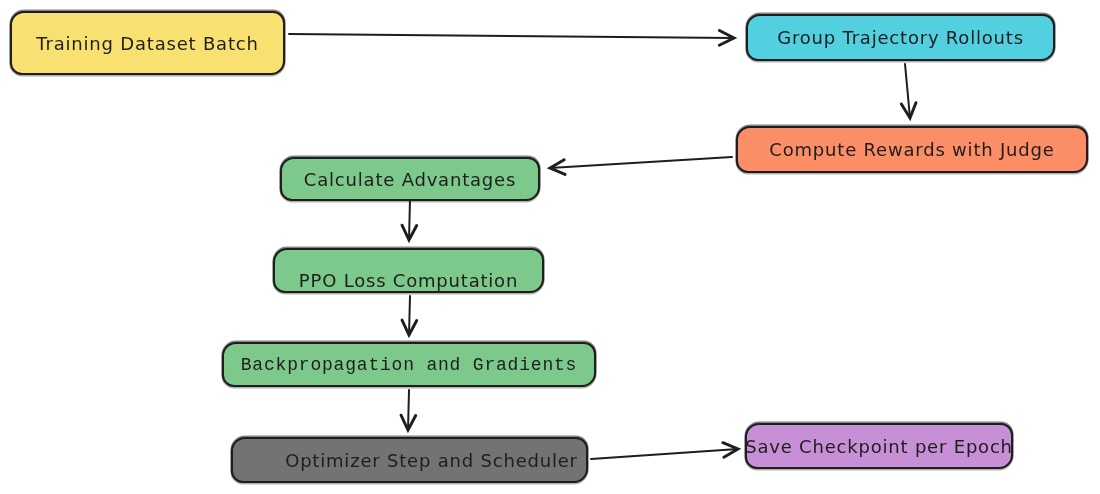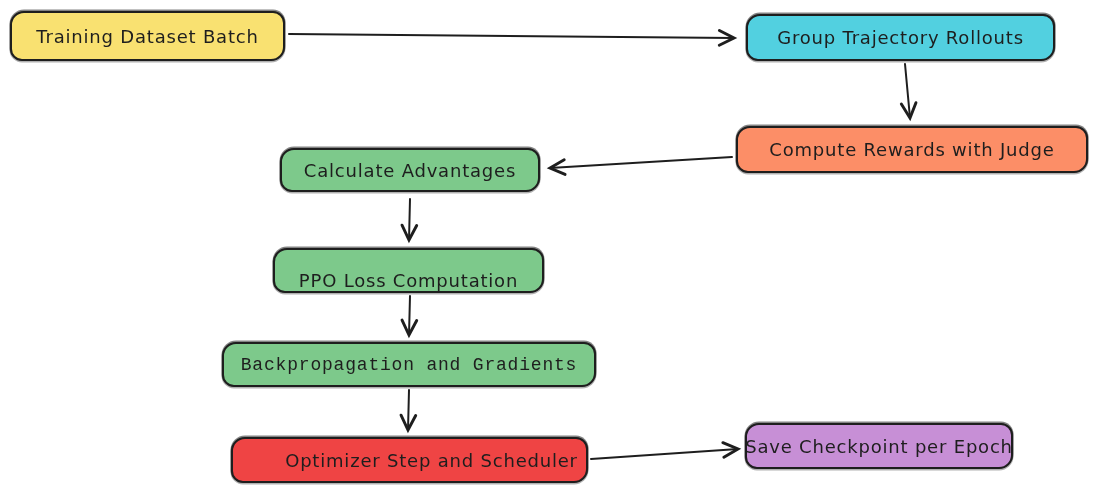--- a/index.html
+++ b/index.html
@@ -24,24 +24,24 @@
     border: 2px solid #1e1e1e;
     border-radius: 14px 12px 14px 12px;
     box-shadow: 0 -1px 0 0.5px rgba(30,30,30,0.55), 0 1px 0 0.5px rgba(30,30,30,0.35);
     color: #1e1e1e;
     font-size: 18px;
     letter-spacing: 0.8px;
     white-space: nowrap;
     text-align: center;
   }
   
-  .n-training   { left: 10px;  top: 11px;  width: 275px; height: 50px; }
+  .n-training   { left: 10px;  top: 11px;  width: 275px; height: 64px; }
   .n-rollouts   { left: 746px; top: 14px;  width: 309px; height: 47px; }
   .n-rewards    { left: 736px; top: 126px; width: 352px; height: 47px; }
-  .n-advantages { left: 280px; top: 148px; width: 260px; height: 44px; }
+  .n-advantages { left: 280px; top: 157px; width: 260px; height: 44px; }
   .n-ppo        { left: 273px; top: 248px; width: 271px; height: 45px; align-items: flex-end; }
   .n-backprop   { left: 222px; top: 342px; width: 374px; height: 45px; font-family: Liberation Mono, monospace; }
   .n-optimizer  { left: 231px; top: 437px; width: 357px; height: 46px; }
   .n-checkpoint { left: 745px; top: 423px; width: 268px; height: 46px; }
 
   .arrows {
     position: absolute;
     left: 0;
     top: 0;
     width: 1100px;
@@ -91,21 +91,21 @@
   </div>
 
   <div class="node n-ppo" style="background: rgb(125, 201, 139);">
     <span>PPO Loss Computation</span>
   </div>
 
   <div class="node n-backprop" style="background: rgb(125, 201, 139);">
     <span>Backpropagation and Gradients</span>
   </div>
 
-  <div class="node n-optimizer" style="background: #ef4444; padding-left: 44px;">
+  <div class="node n-optimizer" style="background: #737373; padding-left: 44px;">
     <span>Optimizer Step and Scheduler</span>
   </div>
 
   <div class="node n-checkpoint" style="background: rgb(199, 143, 214);">
     <span>Save Checkpoint per Epoch</span>
   </div>
 
 </div>
 
 </body></html>

